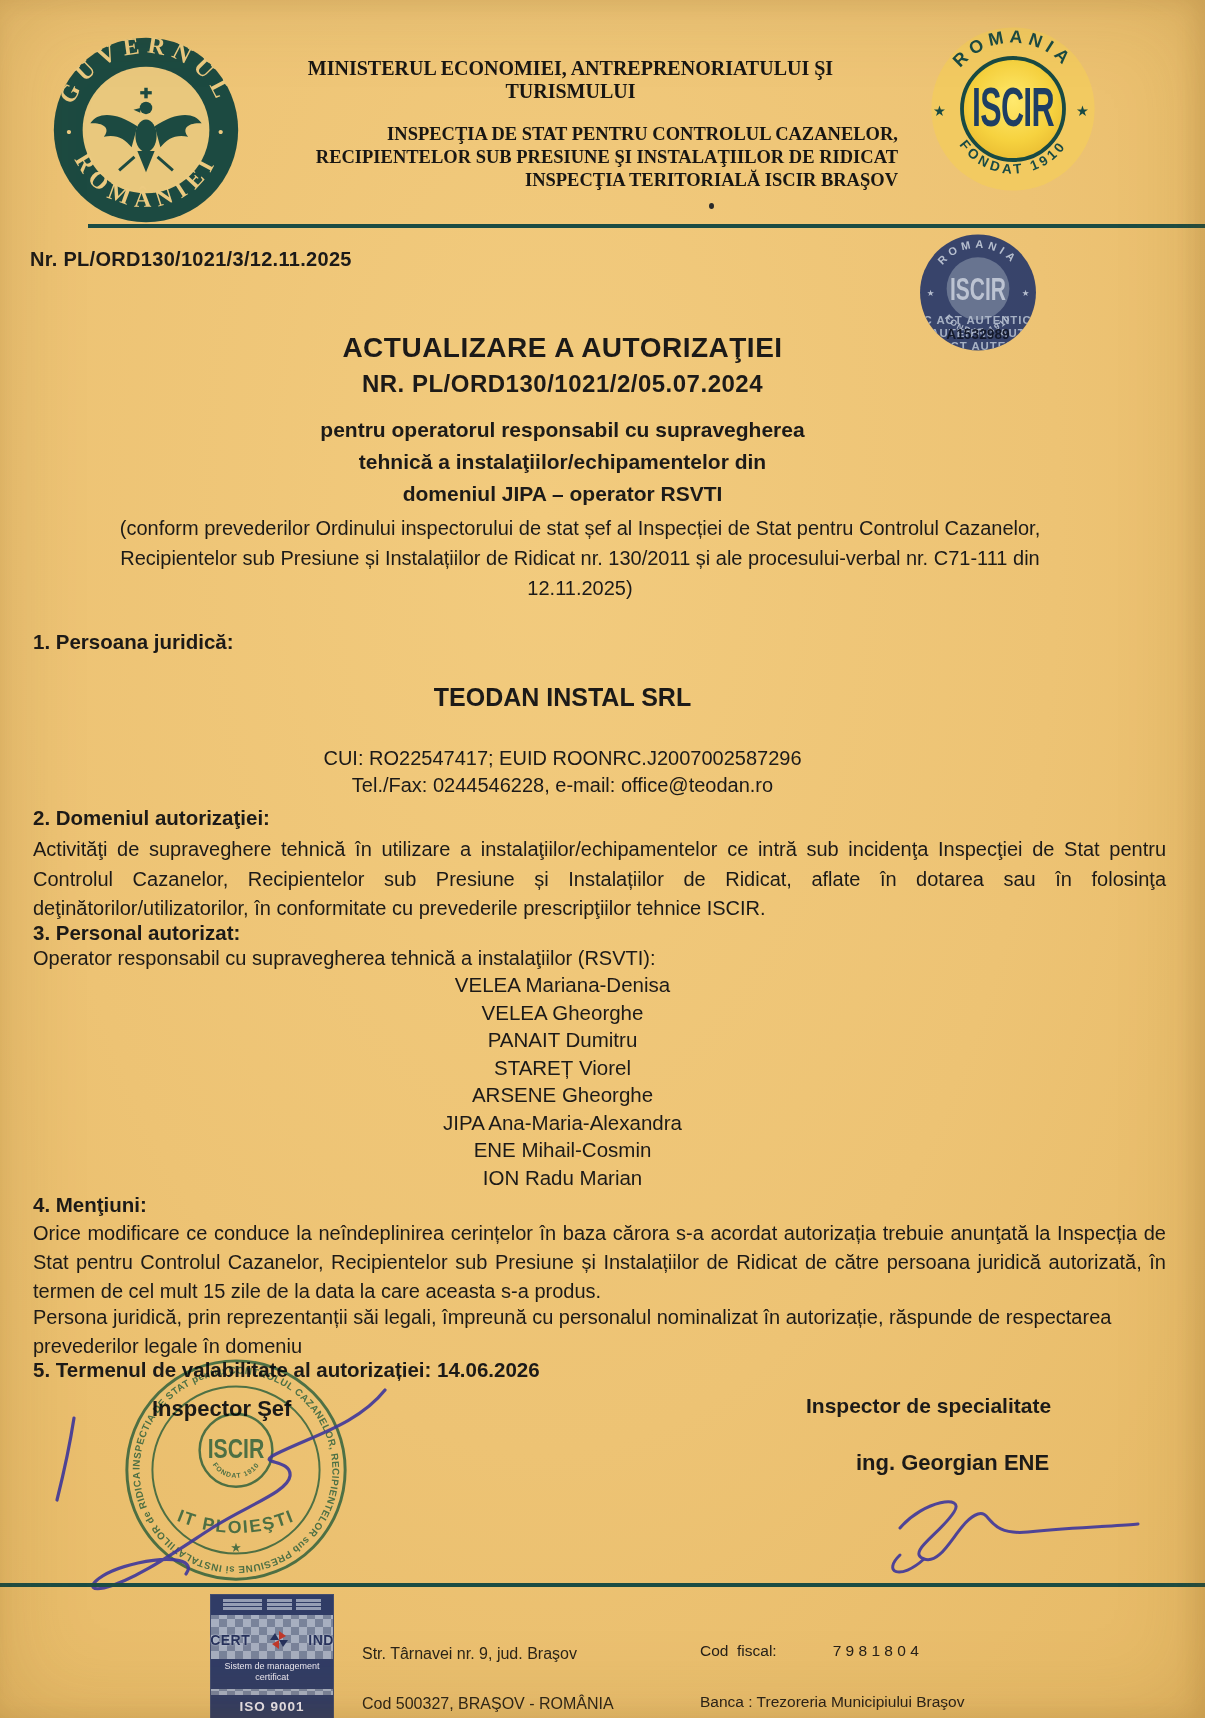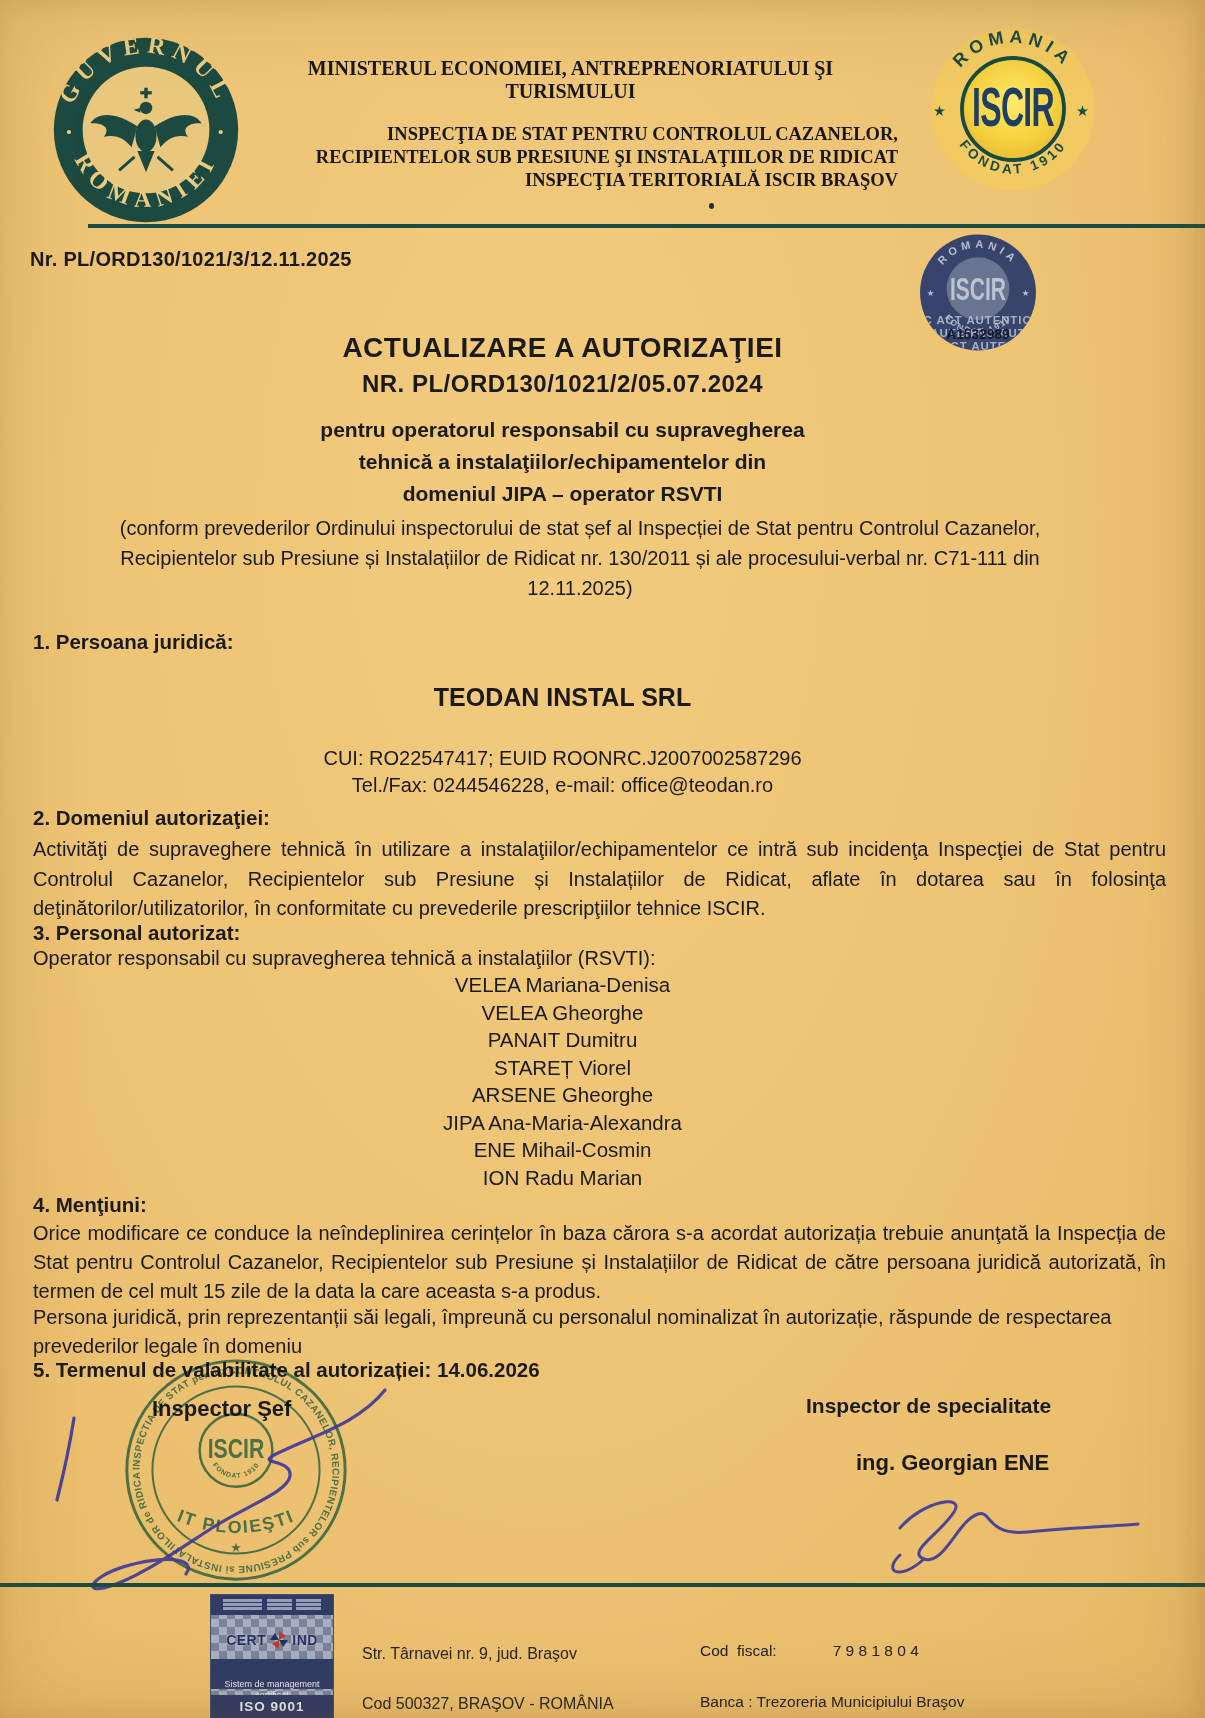--- a/index.html
+++ b/index.html
@@ -31,23 +31,23 @@
   .artifact-dot{left:709px;top:203px;width:5px;height:6px;background:#2a2a2a;border-radius:50%;}
   
   .f-contact{left:362px;top:1612px;font-size:16px;line-height:16.8px;color:#2b2418;}
   .f-fiscal{left:700px;top:1608px;font-size:15.5px;line-height:17px;color:#262019;}
   .certind{position:absolute;left:210px;top:1594px;width:124px;height:124px;
      background:repeating-conic-gradient(#a7afc0 0% 25%, #79839a 25% 50%) 0 0/16px 16px;
      border:1px solid #454e6e;box-sizing:border-box;}
   .ct-strip{position:absolute;left:0;width:100%;background:#303c66;color:#ece9f2;text-align:center;box-sizing:border-box;}
   .ct-top{top:0;height:20px;padding-top:3px;}
   .ct-micro{display:block;height:3px;margin:1px 12px;background:linear-gradient(90deg,#aeb6c8 0 40%,transparent 0 45%,#aeb6c8 0 70%,transparent 0 75%,#aeb6c8 0 100%);opacity:.8;}
-  .ct-mid{position:absolute;top:28px;left:0;width:100%;height:34px;display:flex;align-items:center;justify-content:center;gap:3px;}
+  .ct-mid{position:absolute;top:28px;left:0;width:100%;height:34px;display:flex;align-items:center;justify-content:center;gap:19px;}
   .ct-brand{font-size:14px;font-weight:bold;color:#27325c;text-shadow:0 0 2px #cdd3df;letter-spacing:.5px;}
-  .ct-cap{top:64px;height:30px;font-size:9px;line-height:11px;padding-top:20px;}
+  .ct-cap{top:64px;height:30px;font-size:9px;line-height:11px;padding-top:2px;}
   .ct-iso{top:100px;height:24px;font-size:13.5px;font-weight:bold;padding-top:4px;letter-spacing:1px;}
   .ct-pin{position:relative;width:20px;height:20px;display:inline-block;}
 </style>
 </head>
 <body>
 
 <div class="page">
 
   <svg class="abs" style="left:50px;top:34px" width="192" height="192" viewBox="0 0 200 200">
     <circle cx="100" cy="100" r="96" fill="#1c4a41"></circle>

